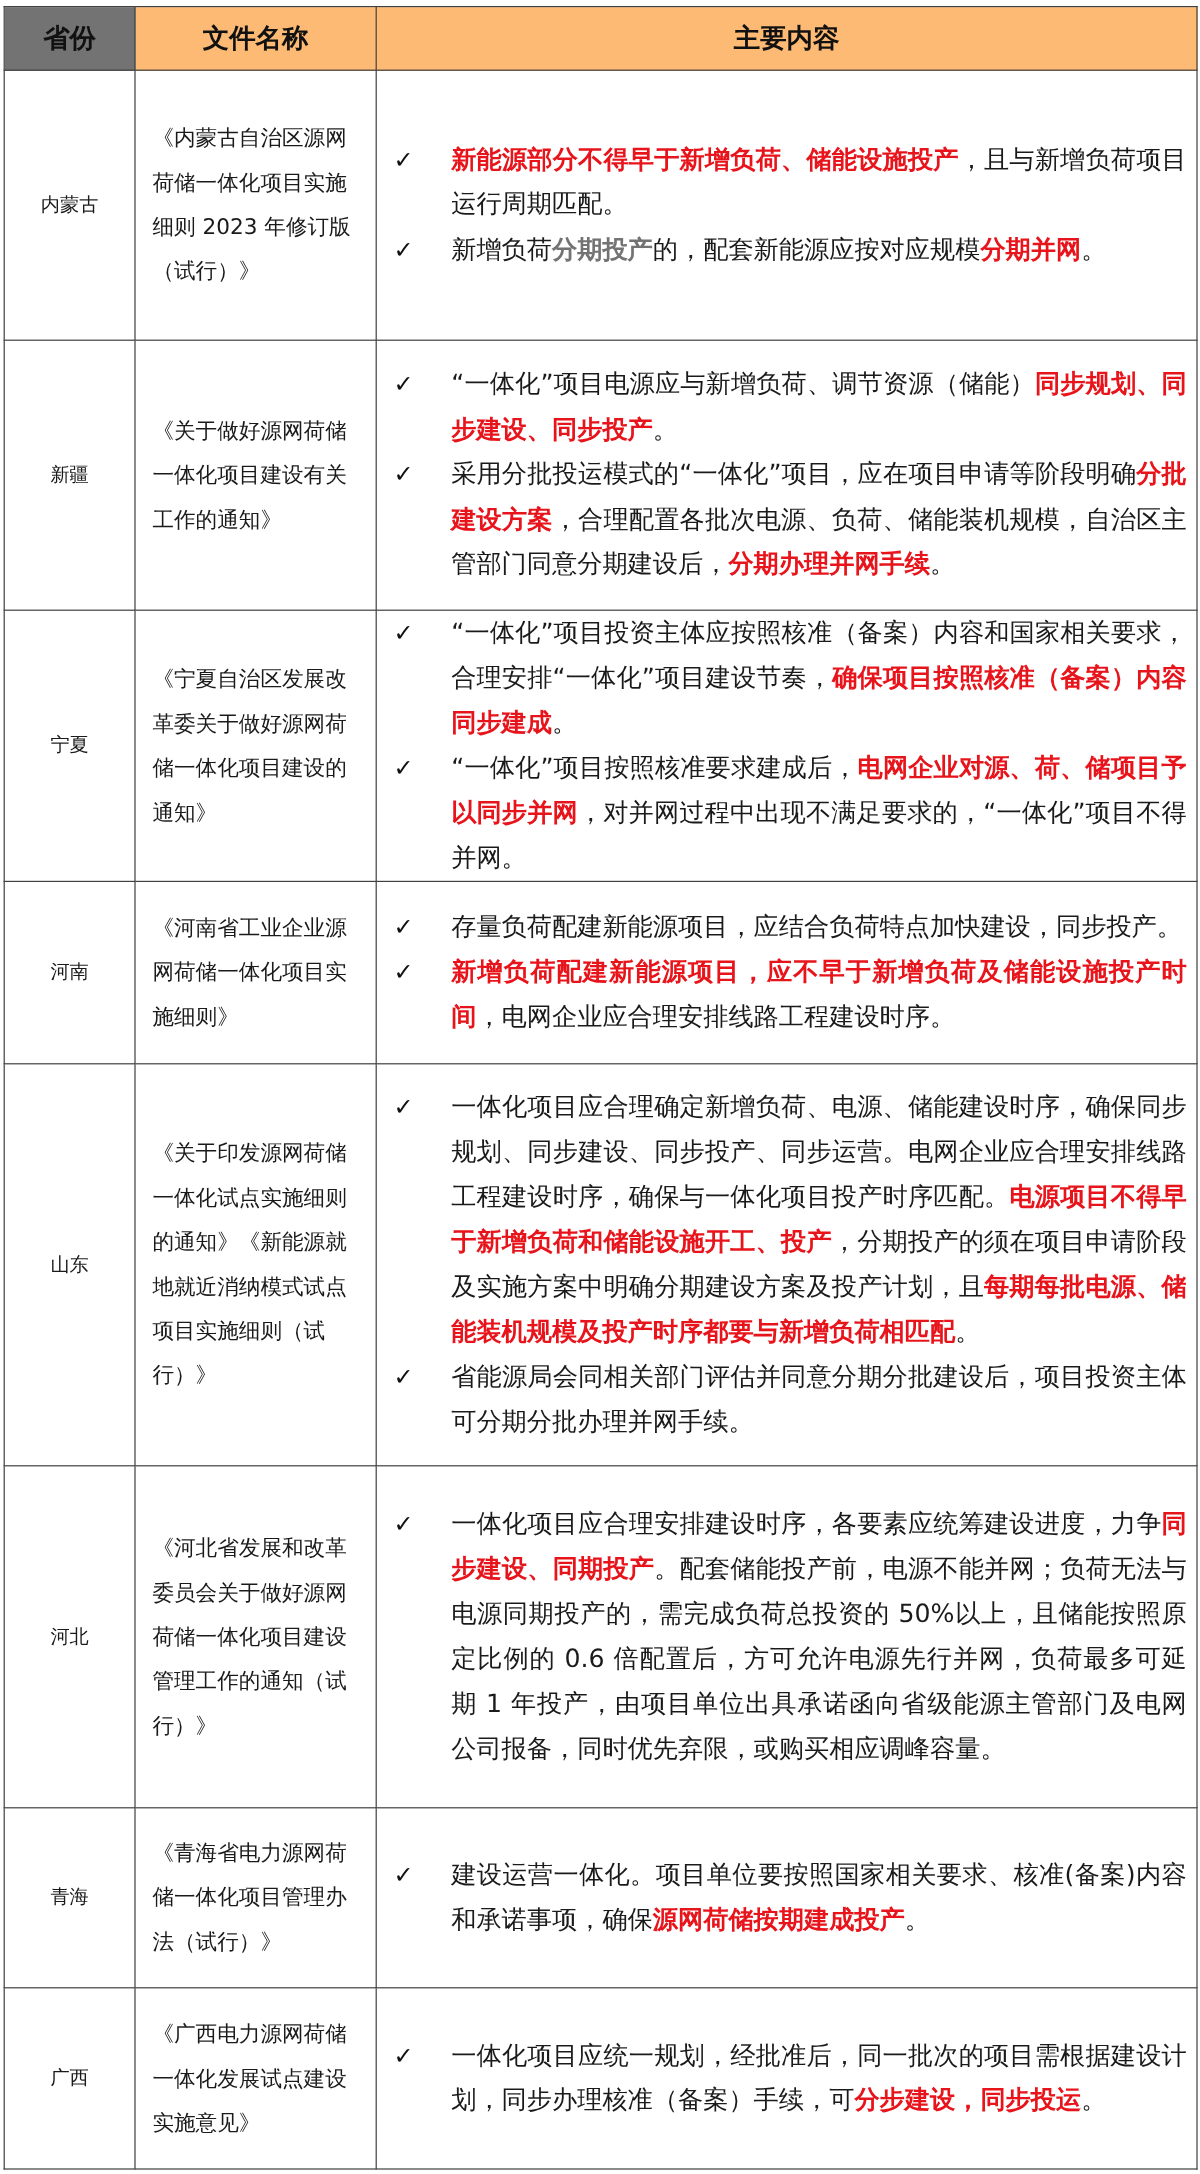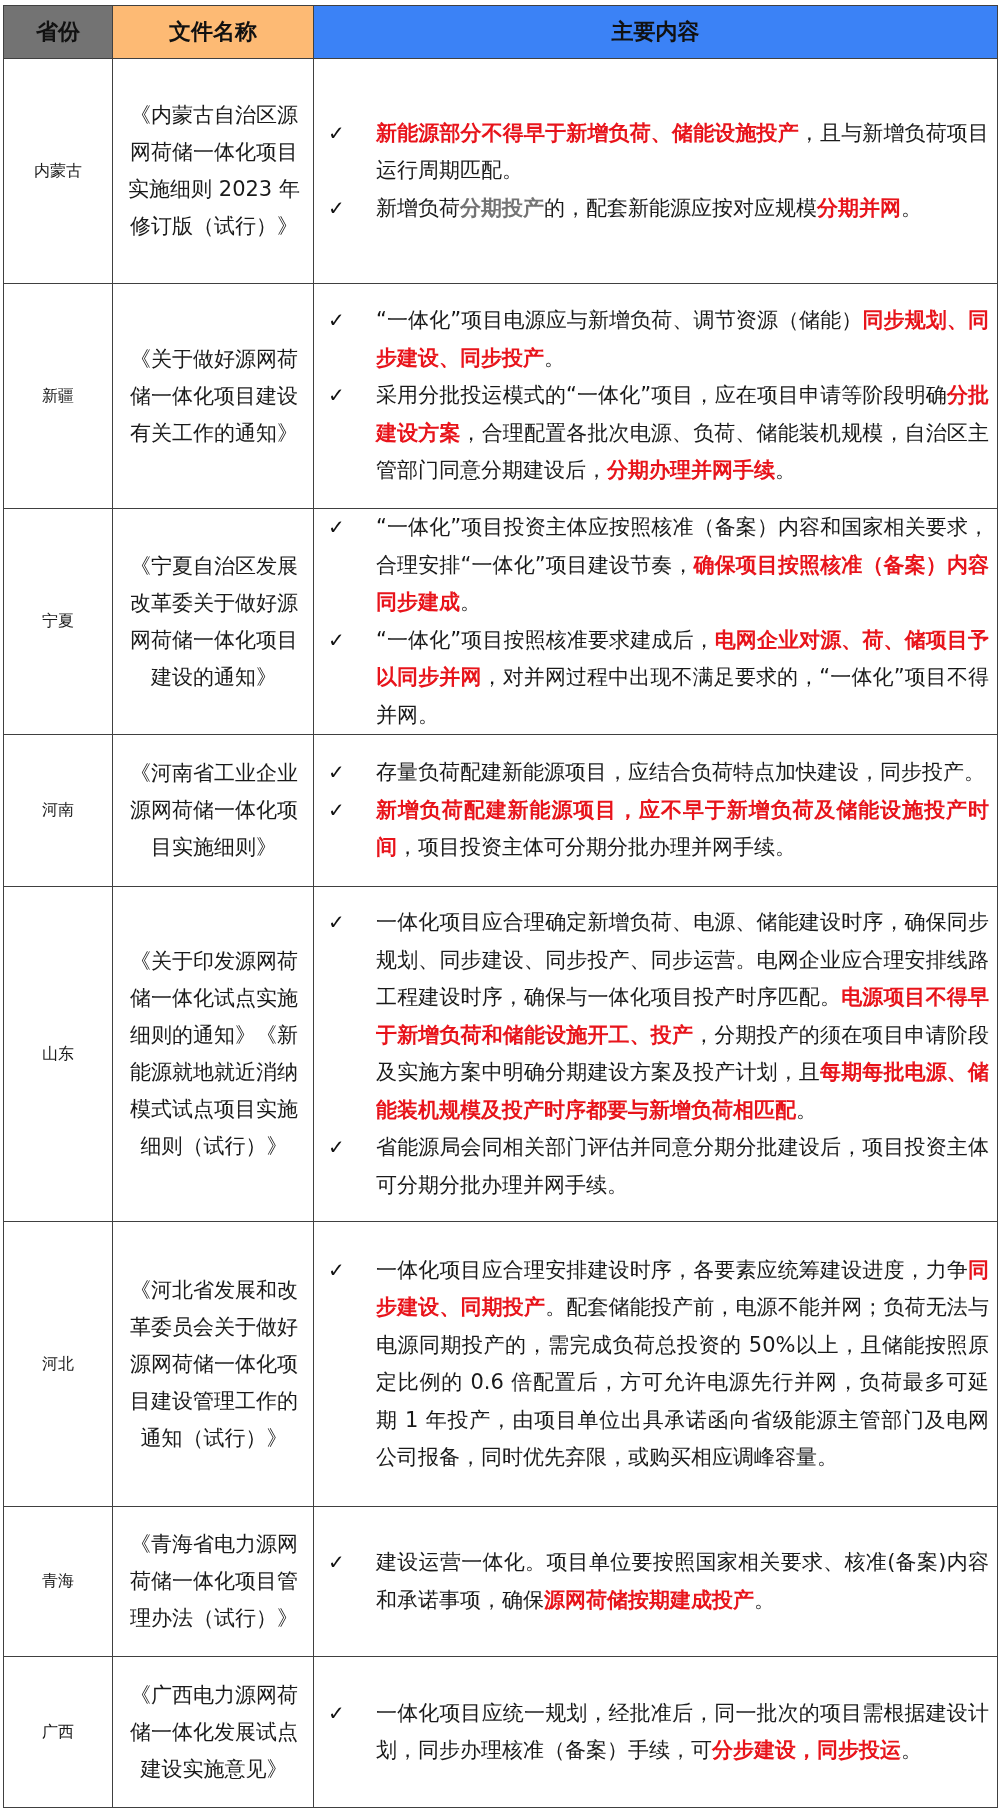--- a/index.html
+++ b/index.html
@@ -4,41 +4,41 @@
 <style>
   html, body { margin: 0; padding: 0; background: #ffffff; }
   body { width: 1000px; height: 1812px; position: relative; overflow: hidden;
          font-family: "DejaVu Sans", "Liberation Sans", sans-serif; color: #1a1a1a; }
   table.policy { position: absolute; left: 3px; top: 5px; width: 994px;
          border-collapse: collapse; table-layout: fixed; }
   table.policy th, table.policy td { border: 1.5px solid #404040; }
   table.policy th { background: #ED7D31; height: 52px; font-size: 22px; font-weight: bold;
          color: #111; text-align: center; vertical-align: middle; padding: 0; }
   td.prov { text-align: center; vertical-align: middle; font-size: 16px; padding: 0 4px; }
-  td.doc { text-align: center; vertical-align: middle; font-size: 21px; line-height: 37px; padding: 0 12px 0 14px; }
+  td.doc { vertical-align: middle; font-size: 18px; line-height: 37px; padding: 0 12px 0 14px; }
   td.content { vertical-align: middle; padding: 0 8px 0 12px; }
   ul.points { list-style: none; margin: 0; padding: 0; }
   ul.points li { position: relative; padding-left: 50px; font-size: 21px; line-height: 37.5px; text-align: justify; }
   .check { position: absolute; left: 2px; top: 0; font-size: 20px; color: #111; }
   .hl { color: #E8141B; font-weight: bold; }
 </style>
 </head>
 <body>
 
 <table class="policy">
   <colgroup>
     <col style="width:109px">
     <col style="width:201px">
     <col style="width:684px">
   </colgroup>
   <thead>
     <tr>
       <th style="background: #737373;">省份</th>
       <th style="background: #fdba74;">文件名称</th>
-      <th style="background: #3b82f6;">主要内容</th>
+      <th style="background: #fdba74;">主要内容</th>
     </tr>
   </thead>
   <tbody id="tbody">
       <tr style="height: 225px;">
         <td class="prov">内蒙古</td>
         <td class="doc">《内蒙古自治区源网荷储一体化项目实施细则 2023 年修订版（试行）》</td>
         <td class="content">
           <ul class="points">
             <li><span class="check">✓</span><span class="hl" style="color: rgb(232, 20, 27);">新能源部分不得早于新增负荷、储能设施投产</span><span>，且与新增负荷项目运行周期匹配。</span></li>
             <li><span class="check">✓</span><span>新增负荷</span><span class="hl" style="color: #737373;">分期投产</span><span>的，配套新能源应按对应规模</span><span class="hl" style="color: rgb(232, 20, 27);">分期并网</span><span>。</span></li>
@@ -64,21 +64,21 @@
             <li><span class="check">✓</span><span>“一体化”项目按照核准要求建成后，</span><span class="hl" style="color: rgb(232, 20, 27);">电网企业对源、荷、储项目予以同步并网</span><span>，对并网过程中出现不满足要求的，“一体化”项目不得并网。</span></li>
           </ul>
         </td>
       </tr>
       <tr style="height: 152px;">
         <td class="prov">河南</td>
         <td class="doc">《河南省工业企业源网荷储一体化项目实施细则》</td>
         <td class="content">
           <ul class="points">
             <li><span class="check">✓</span><span>存量负荷配建新能源项目，应结合负荷特点加快建设，同步投产。</span></li>
-            <li><span class="check">✓</span><span class="hl" style="color: rgb(232, 20, 27);">新增负荷配建新能源项目，应不早于新增负荷及储能设施投产时间</span><span>，项目投资主体可分期分批办理并网手续。</span></li>
+            <li><span class="check">✓</span><span class="hl" style="color: rgb(232, 20, 27);">新增负荷配建新能源项目，应不早于新增负荷及储能设施投产时间</span><span>，电网企业应合理安排线路工程建设时序。</span></li>
           </ul>
         </td>
       </tr>
       <tr style="height: 335px;">
         <td class="prov">山东</td>
         <td class="doc">《关于印发源网荷储一体化试点实施细则的通知》《新能源就地就近消纳模式试点项目实施细则（试行）》</td>
         <td class="content">
           <ul class="points">
             <li><span class="check">✓</span><span>一体化项目应合理确定新增负荷、电源、储能建设时序，确保同步规划、同步建设、同步投产、同步运营。电网企业应合理安排线路工程建设时序，确保与一体化项目投产时序匹配。</span><span class="hl" style="color: rgb(232, 20, 27);">电源项目不得早于新增负荷和储能设施开工、投产</span><span>，分期投产的须在项目申请阶段及实施方案中明确分期建设方案及投产计划，且</span><span class="hl" style="color: rgb(232, 20, 27);">每期每批电源、储能装机规模及投产时序都要与新增负荷相匹配</span><span>。</span></li>
             <li><span class="check">✓</span><span>省能源局会同相关部门评估并同意分期分批建设后，项目投资主体可分期分批办理并网手续。</span></li>

